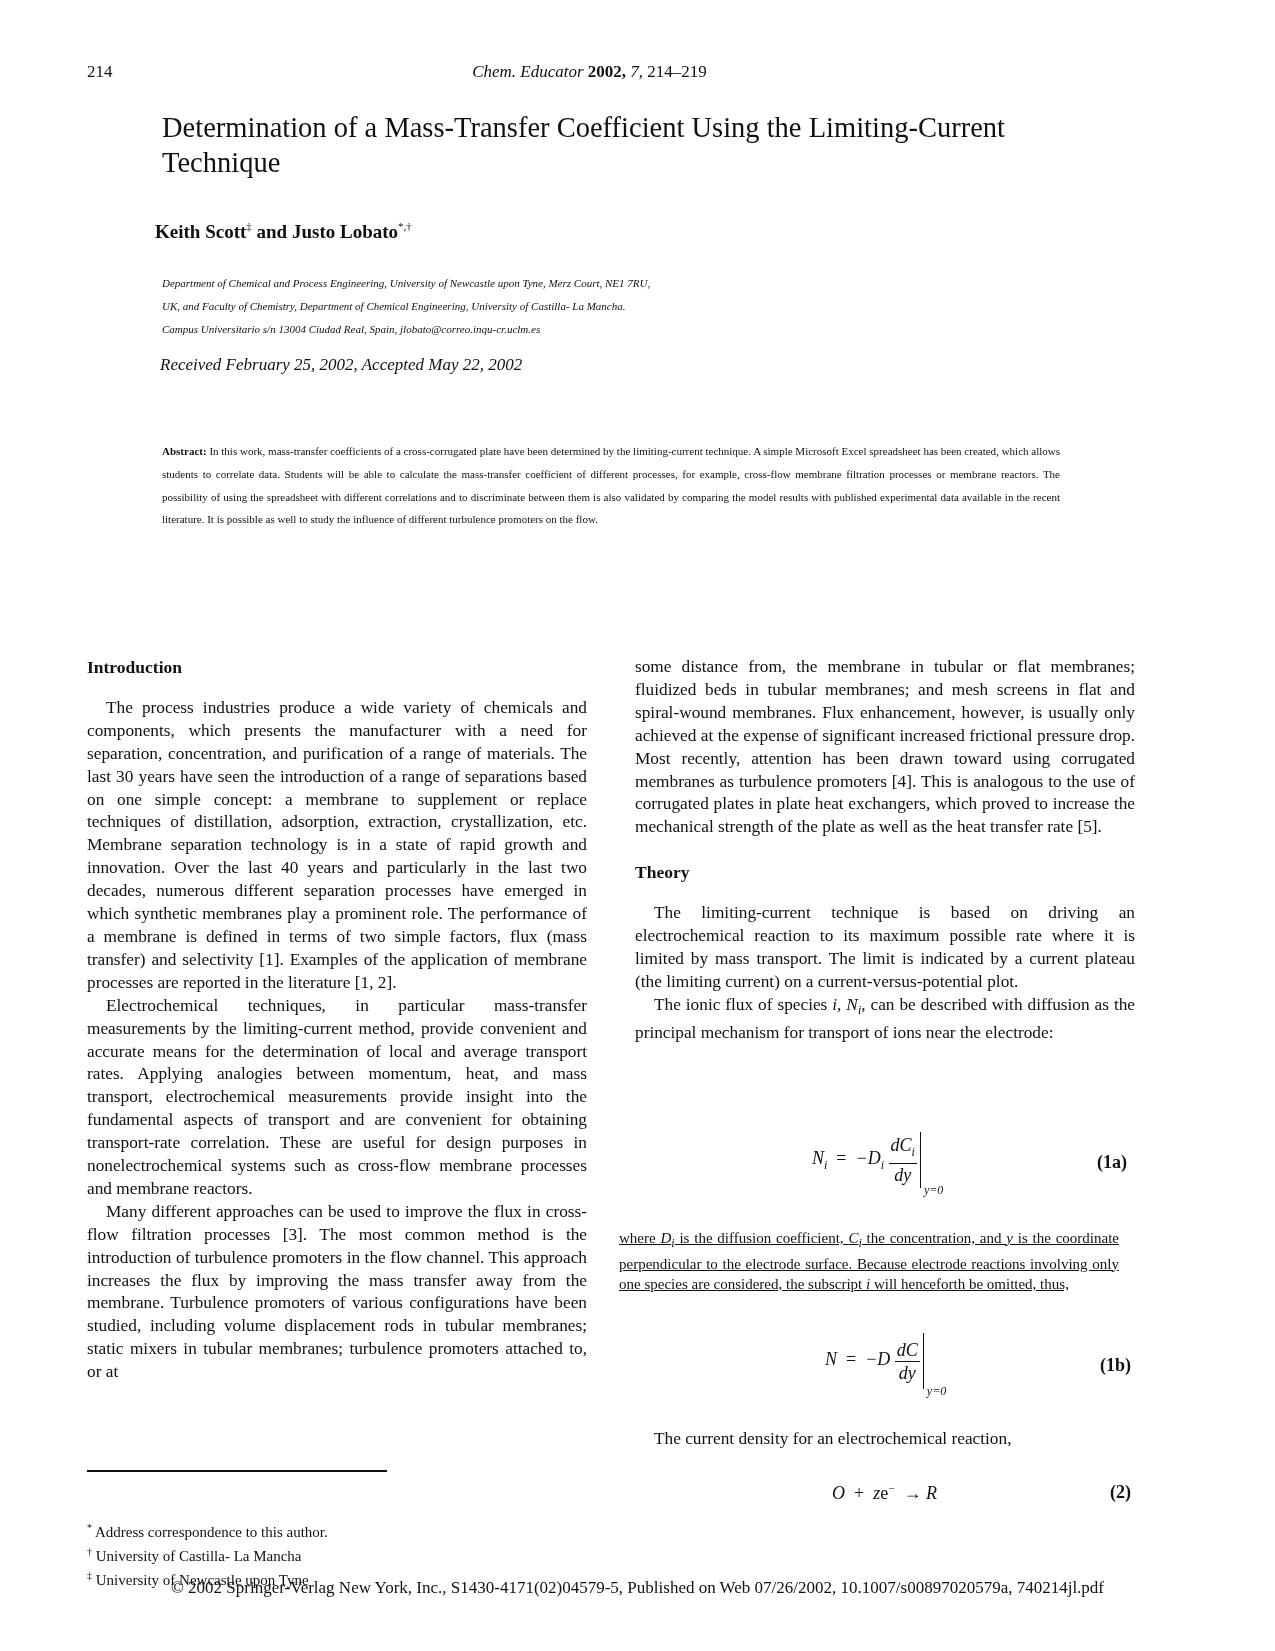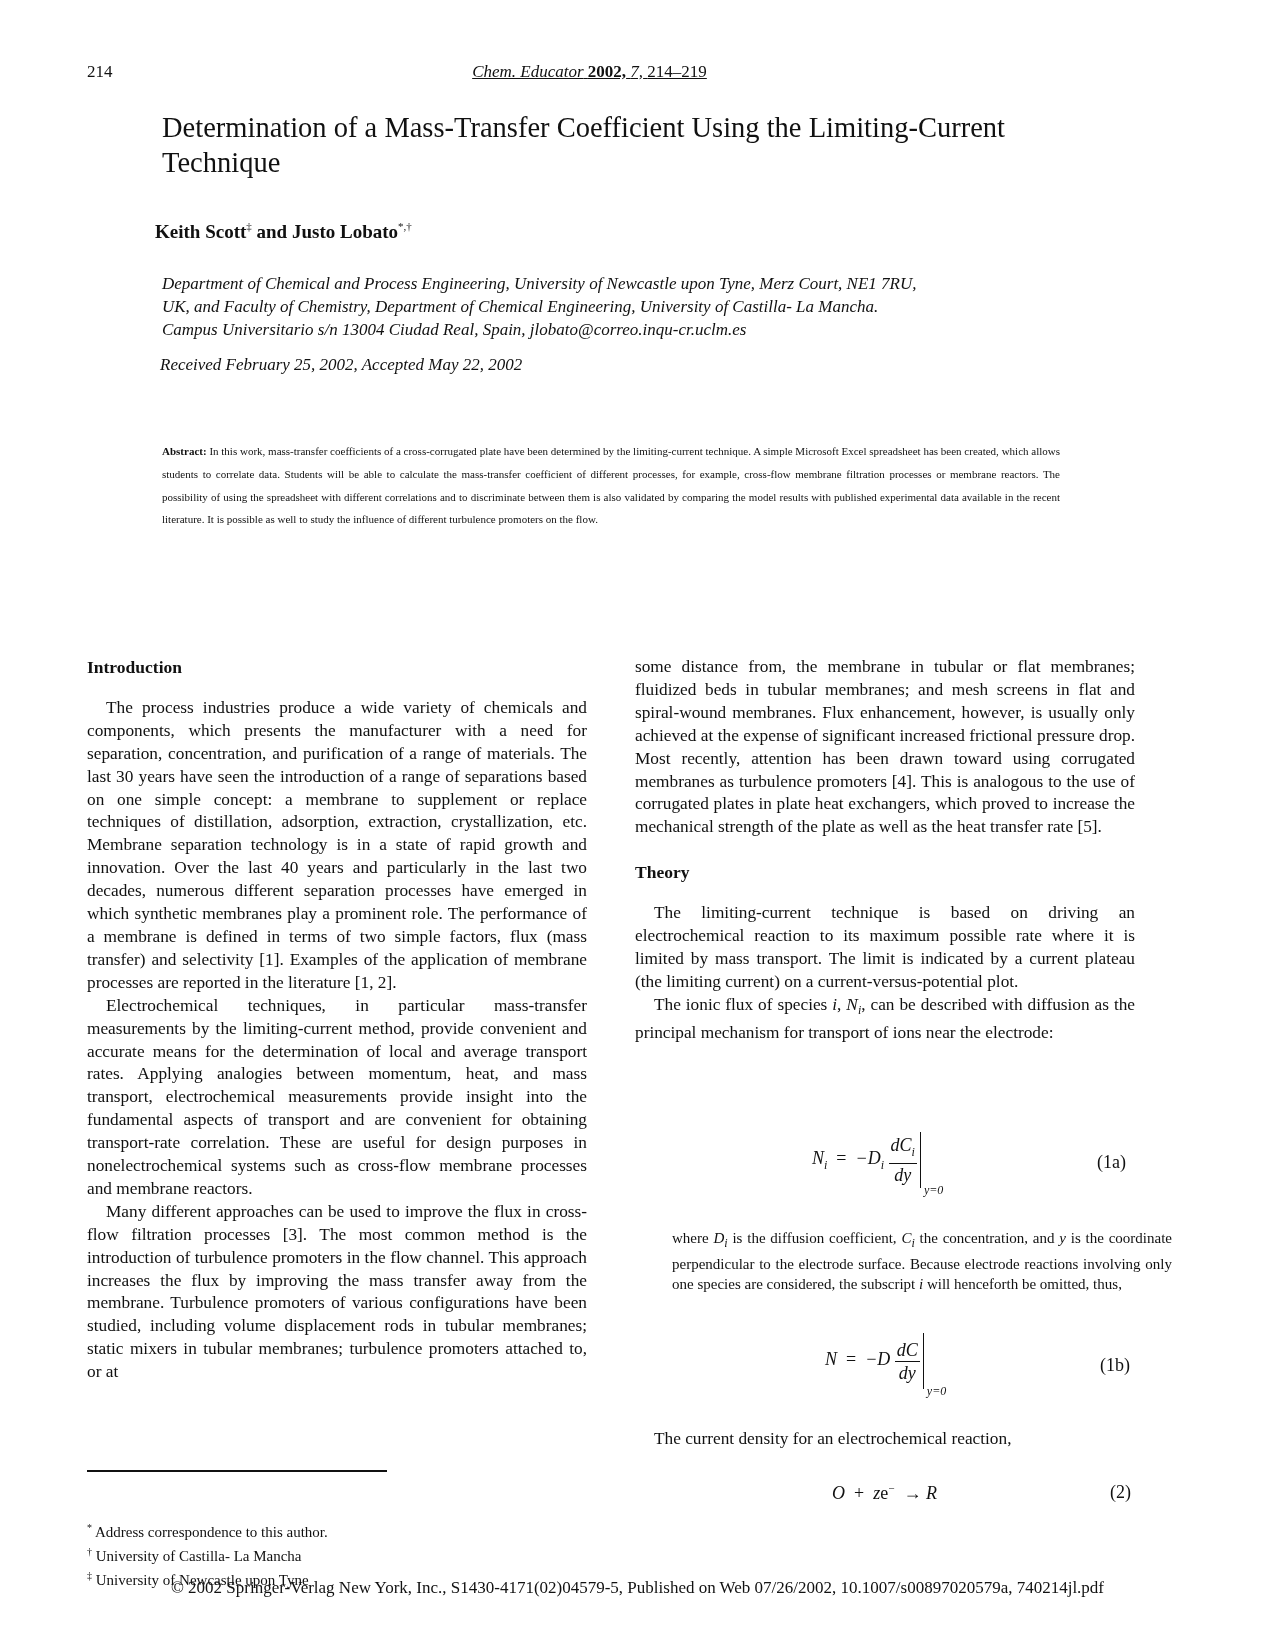--- a/index.html
+++ b/index.html
@@ -2,40 +2,40 @@
 <html><head>
 <meta charset="utf-8">
 <style>
   html, body { margin: 0; padding: 0; background: #ffffff; }
   body {
     width: 1275px; height: 1651px; position: relative; overflow: hidden;
     font-family: "Liberation Serif", serif; color: #111;
   }
   .abs { position: absolute; }
   .pagenum { left: 87px; top: 62px; font-size: 17px; }
-  .runhead { left: 0; width: 1179px; top: 62px; font-size: 17px; text-align: center; text-decoration: underline; }
+  .runhead { left: 0; width: 1179px; top: 62px; font-size: 17px; text-align: center; }
   .runhead .j { font-style: italic; }
   .runhead .y { font-weight: bold; }
   .runhead .v { font-style: italic; }
   .title { left: 162px; top: 110px; width: 940px; font-size: 28.5px; line-height: 35px; }
   .authors { left: 155px; top: 220px; font-size: 19px; font-weight: bold; }
   .authors sup { font-size: 11px; font-weight: normal; vertical-align: 8px; }
-  .affil { left: 162px; top: 272px; width: 960px; font-size: 17px; line-height: 23px; font-style: italic; }
+  .affil { left: 162px; top: 272px; width: 960px; font-size: 11px; line-height: 23px; font-style: italic; }
   .received { left: 160px; top: 355px; font-size: 17px; font-style: italic; }
   .abstract { left: 162px; top: 440px; width: 898px; font-size: 11px; line-height: 22.8px; text-align: justify; }
   .abstract b { font-weight: bold; }
   .col { width: 500px; font-size: 17.3px; line-height: 22.9px; text-align: justify; }
   .col p { margin: 0; text-indent: 19px; }
   .col p.noind { text-indent: 0; }
   .lcol { left: 87px; }
   .rcol { left: 635px; }
   h2 { font-size: 17.5px; font-weight: bold; margin: 0; }
   .small { font-size: 15px; line-height: 20.5px; text-align: justify; width: 500px; }
   .eq { font-size: 18px; font-style: italic; }
-  .eqnum { font-size: 18px; font-style: normal; }
+  .eqnum { font-size: 18px; font-style: normal; font-weight: bold; }
   .frac { display: inline-block; vertical-align: middle; text-align: center; }
   .frac .num { display: block; border-bottom: 1px solid #111; padding: 0 2px; line-height: 22px; }
   .frac .den { display: block; line-height: 22px; }
   .evalbar { display: inline-block; vertical-align: middle; border-left: 1.3px solid #111; height: 56px; position: relative; width: 40px; margin-left: 3px; }
   .evalbar .at { position: absolute; left: 3px; bottom: -10px; font-size: 12px; font-style: italic; }
   sub.i { font-size: 12px; }
   .rule { left: 87px; top: 1470px; width: 300px; height: 2px; background: #111; }
   .fnotes { left: 87px; top: 1482px; font-size: 15px; line-height: 20px; margin-top: 36px; }
   .fnotes sup { font-size: 10px; }
   .footer { left: 0; width: 1275px; top: 1578px; text-align: center; font-size: 17px; }
@@ -97,21 +97,21 @@
   <span>N</span><sub class="i">i</sub>
   &nbsp;<span style="font-style:normal">=</span>&nbsp;
   <span>−D</span><sub class="i">i</sub>
   <span class="frac">
     <span class="num"><span>dC</span><sub class="i">i</sub></span>
     <span class="den">dy</span>
   </span><span class="evalbar"><span class="at">y=0</span></span>
 </div>
 <div class="abs eqnum" style="left:1097px; top:1152px;">(1a)</div>
 
-<div class="abs small" style="left:672px; top:1228px;">
+<div class="abs small" style="left:619px; top:1228px;text-decoration:underline;">
   <span>where </span><i>D</i><sub class="i"><i>i</i></sub><span> is the diffusion coefficient, </span><i>C</i><sub class="i"><i>i</i></sub><span> the concentration, and </span><i>y</i><span> is the coordinate perpendicular to the electrode surface. Because electrode reactions involving only one species are considered, the subscript </span><i>i</i><span> will henceforth be omitted, thus,</span>
 </div>
 
 <div class="abs eq" style="left:825px; top:1333px;">
   <span>N</span>
   &nbsp;<span style="font-style:normal">=</span>&nbsp;
   <span>−D</span>
   <span class="frac">
     <span class="num">dC</span>
     <span class="den">dy</span>

